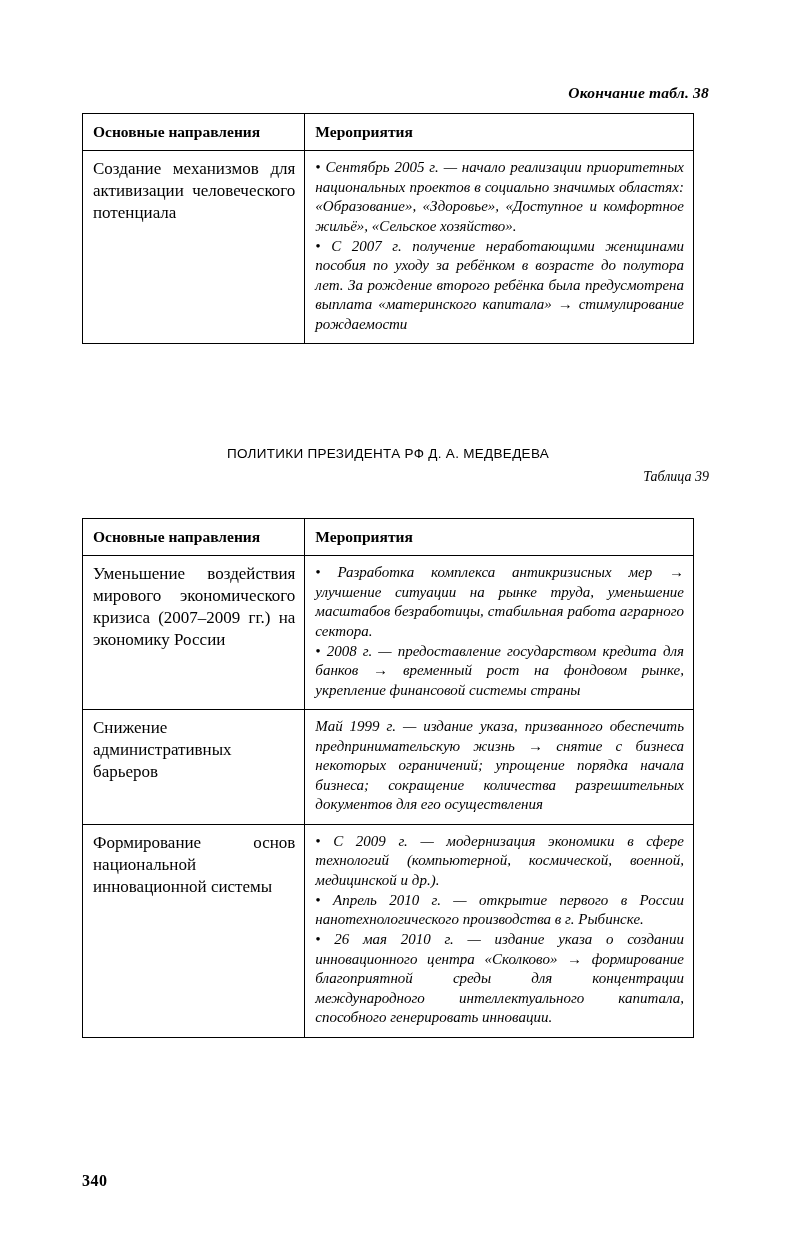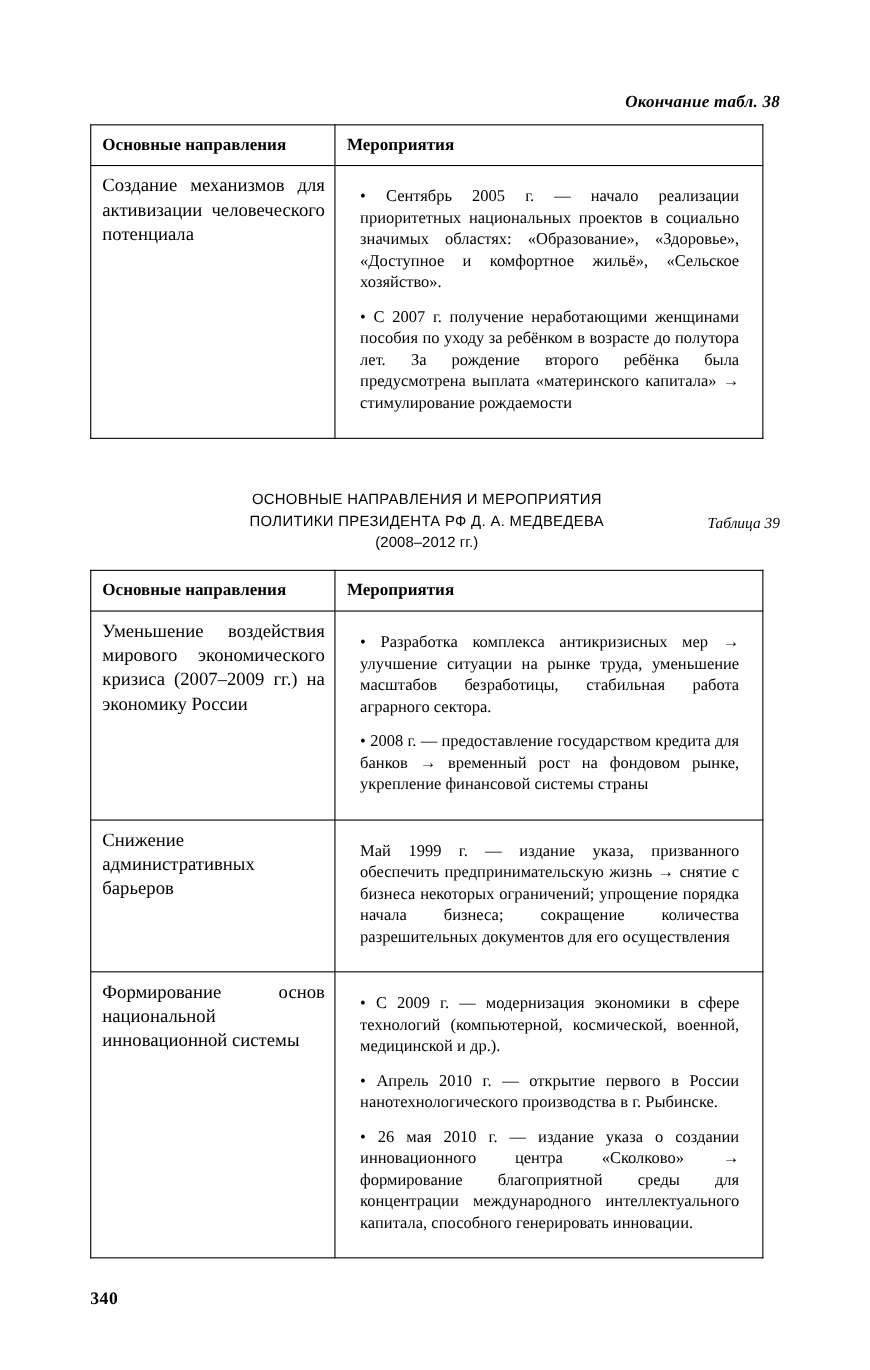--- a/index.html
+++ b/index.html
@@ -64,21 +64,22 @@
     hyphens: manual;
     border-radius: 24px;
   }
   .cell-act {
     font-size: 15px;
     line-height: 1.30;
     text-align: justify;
     hyphens: manual;
   }
   .cell-act p, .cell-dir p {
-    margin: 12px;
+    margin: 0;
+    font-style: italic;
   }
   .cell-act p + p {
     margin-top: 0.5px;
   }
 
   
   #table38 {
     left: 82px;
     top: 113px;
     width: 612px;
@@ -150,23 +151,21 @@
           <p>• Сентябрь 2005 г. — начало реализации приоритетных национальных проектов в социально значимых областях: «Образование», «Здоровье», «Доступное и комфортное жильё», «Сельское хозяйство».</p>
           <p>• С 2007 г. получение неработающими женщинами пособия по уходу за ребёнком в возрасте до полутора лет. За рождение второго ребёнка была предусмотрена выплата «материнского капитала» → стимулирование рождаемости</p>
         </td>
       </tr>
     </tbody>
   </table>
 
   <div class="tbl-number">Таблица 39</div>
 
   <div class="tbl-title">
-    <div>ОСНОВНЫЕ НАПРАВЛЕНИЯ И МЕРОПРИЯТИЯ</div>
     <div>ПОЛИТИКИ ПРЕЗИДЕНТА РФ Д. А. МЕДВЕДЕВА</div>
-    <div class="t-years">(2008–2012 гг.)</div>
   </div>
 
   <table class="tbl" id="table39">
     <colgroup>
       <col class="col-dir">
       <col class="col-act">
     </colgroup>
     <thead>
       <tr>
         <th>Основные направления</th>

